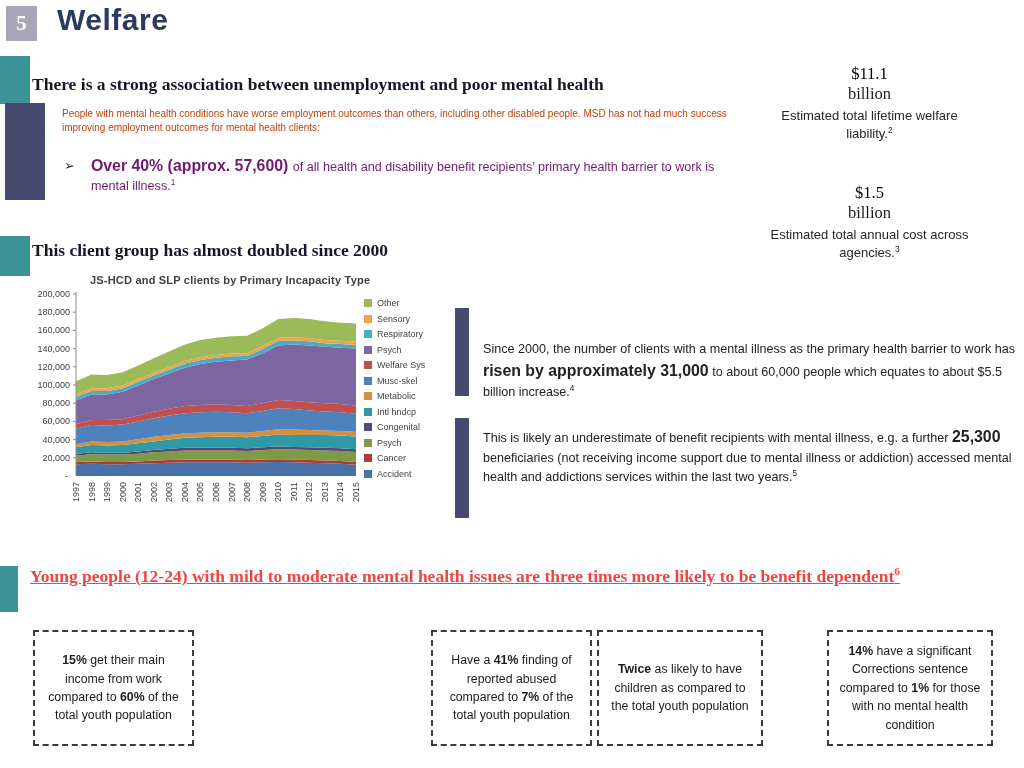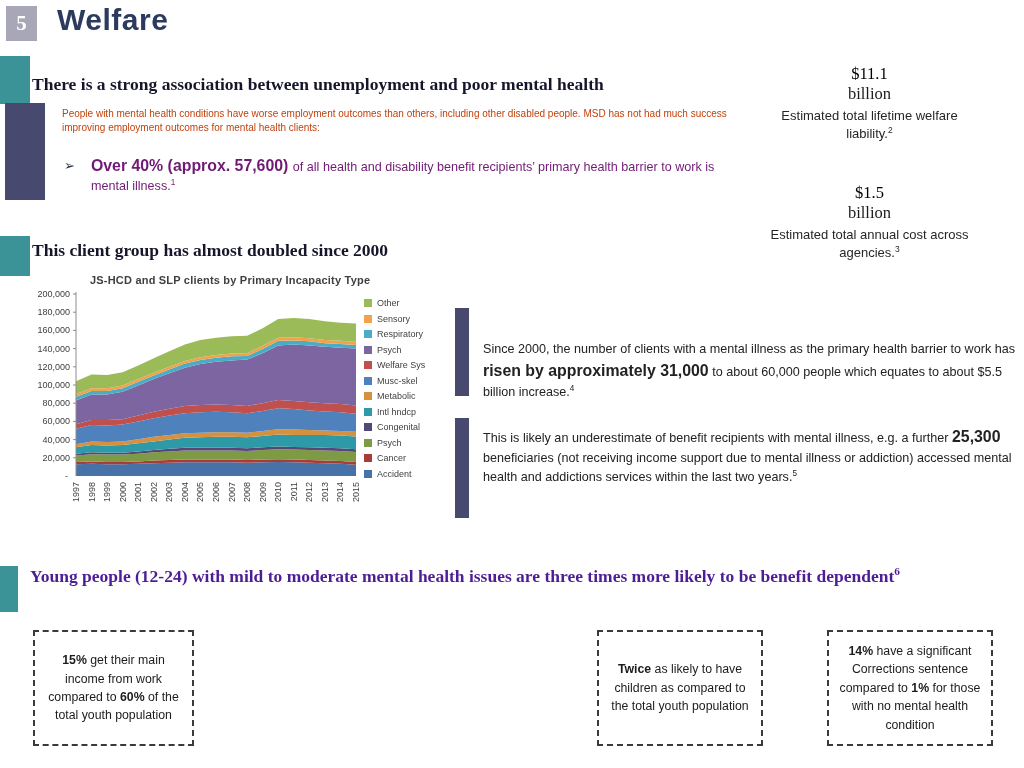--- a/index.html
+++ b/index.html
@@ -44,21 +44,21 @@
   .legend{position:absolute;left:336px;top:28px;display:flex;flex-direction:column;gap:5.5px;}
   .legend-item{display:flex;align-items:center;gap:5px;font-size:9px;color:#3f3f3f;}
   .legend-swatch{width:8px;height:8px;flex:0 0 8px;}
 
   
   .callout-text{position:absolute;font-size:12.6px;line-height:1.52;color:#222222;width:532px;}
 
   
   .h-bottom{position:absolute;left:30px;top:564px;width:945px;
             font-family:"Liberation Serif","DejaVu Serif",serif;font-weight:700;
-            font-size:17.5px;color:#4c1d95;line-height:1.3;}
+            font-size:17.5px;color:#ef4444;line-height:1.3;text-decoration:underline;}
 
   
   .fact-box{position:absolute;top:630px;height:116px;border:2px dashed #3a3a3a;
             display:flex;align-items:center;justify-content:center;text-align:center;
             font-size:12.3px;line-height:1.5;color:#1c1c1c;padding:4px 8px;box-sizing:border-box;}
 </style>
 </head>
 <body>
 
 <div class="slide">
@@ -208,20 +208,23 @@
 
   <div class="bar navy" style="left:455px;top:418px;width:14px;height:100px;"></div>
   <div class="callout-text" style="left:483px;top:425px;"><span>This is likely an underestimate of benefit recipients with mental illness, e.g. a further </span><span class="seg-big">25,300</span><span> beneficiaries (not receiving income support due to mental illness or addiction) accessed mental health and addictions services within the last two years.</span><sup>5</sup></div>
 
   <div class="bar teal" style="left:0;top:566px;width:18px;height:46px;"></div>
   <div class="h-bottom"><span>Young people (12-24) with mild to moderate mental health issues are three times more likely to be benefit dependent</span><sup>6</sup></div>
 
   <div class="fact-box" style="left:33px;width:161px;">
       <span><span class="seg-b">15%</span><span> get their main income from work compared to </span><span class="seg-b">60%</span><span> of the total youth population</span></span>
     </div>
+  <div class="fact-box" style="left:431px;width:161px;">
+      <span><span>Have a </span><span class="seg-b">41%</span><span> finding of reported abused compared to </span><span class="seg-b">7%</span><span> of the total youth population</span></span>
+    </div>
   <div class="fact-box" style="left:597px;width:166px;">
       <span><span class="seg-b">Twice</span><span> as likely to have children as compared to the total youth population</span></span>
     </div>
   <div class="fact-box" style="left:827px;width:166px;">
       <span><span class="seg-b">14%</span><span> have a significant Corrections sentence compared to </span><span class="seg-b">1%</span><span> for those with no mental health condition</span></span>
     </div>
 
 </div>
 
 </body></html>

